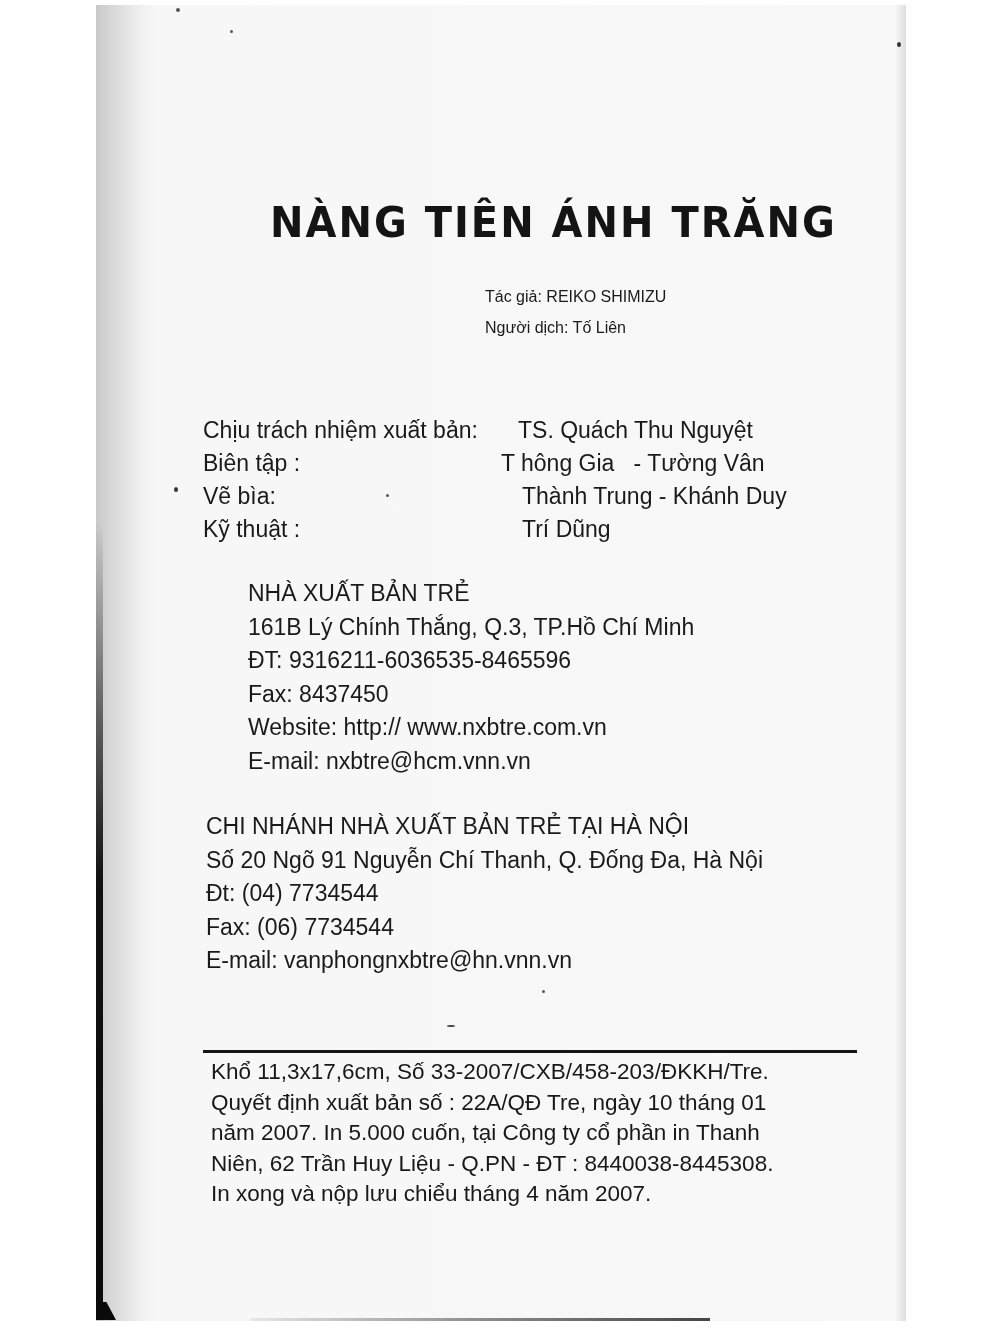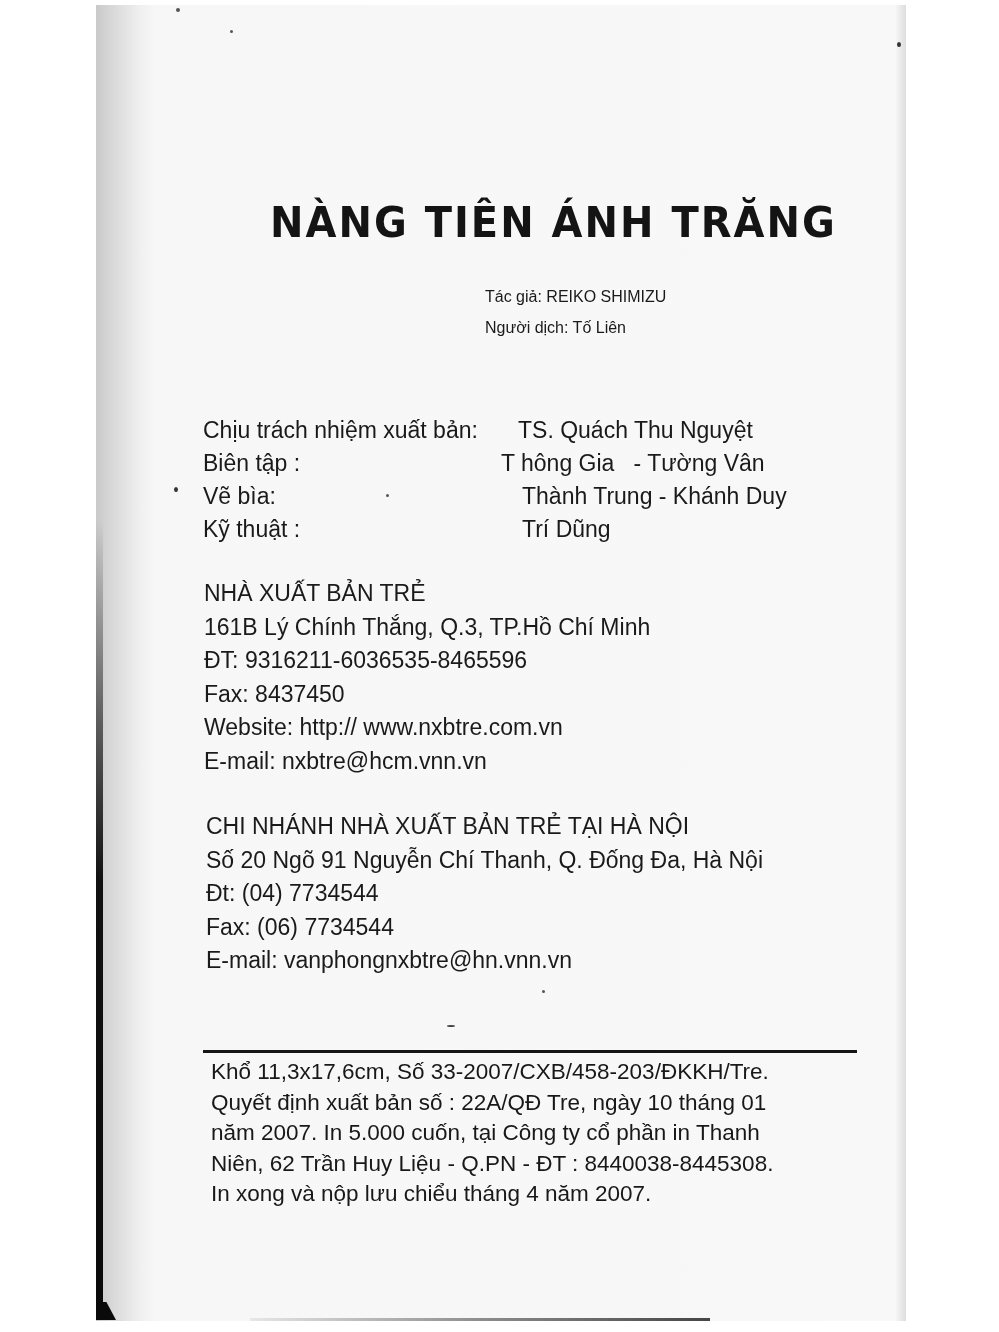--- a/index.html
+++ b/index.html
@@ -33,21 +33,21 @@
       letter-spacing: 2px; font-family: "DejaVu Sans", sans-serif; color: #141414;
       transform: scaleY(1.05); white-space: nowrap;
     }
     .credits { position: absolute; left: 485px; top: 262px; font-size: 16px; line-height: 31px; margin-top: 19px; }
     .row { white-space: nowrap; }
     .staff { position: absolute; left: 203px; top: 414px; font-size: 23px; line-height: 33px; }
     .staff .row { position: relative; height: 33px; }
     .staff .label { position: absolute; left: 0; }
     .staff .value { position: absolute; }
     .block { position: absolute; left: 204px; font-size: 23px; line-height: 33.5px; }
-    .block1 { top: 577px; }
+    .block1 { top: 577px; margin-left: 44px; }
     .block2 { top: 810px; left: 206px; }
     .rule {
       position: absolute; left: 203px; top: 1050px; width: 654px; height: 3px; background: #151515;
     }
     .imprint {
       position: absolute; left: 211px; top: 1057px; font-size: 22.5px; line-height: 30.5px;
       width: 660px; color: #181818;
     }
     .speck { position: absolute; border-radius: 50%; background: #555; }
   </style>

